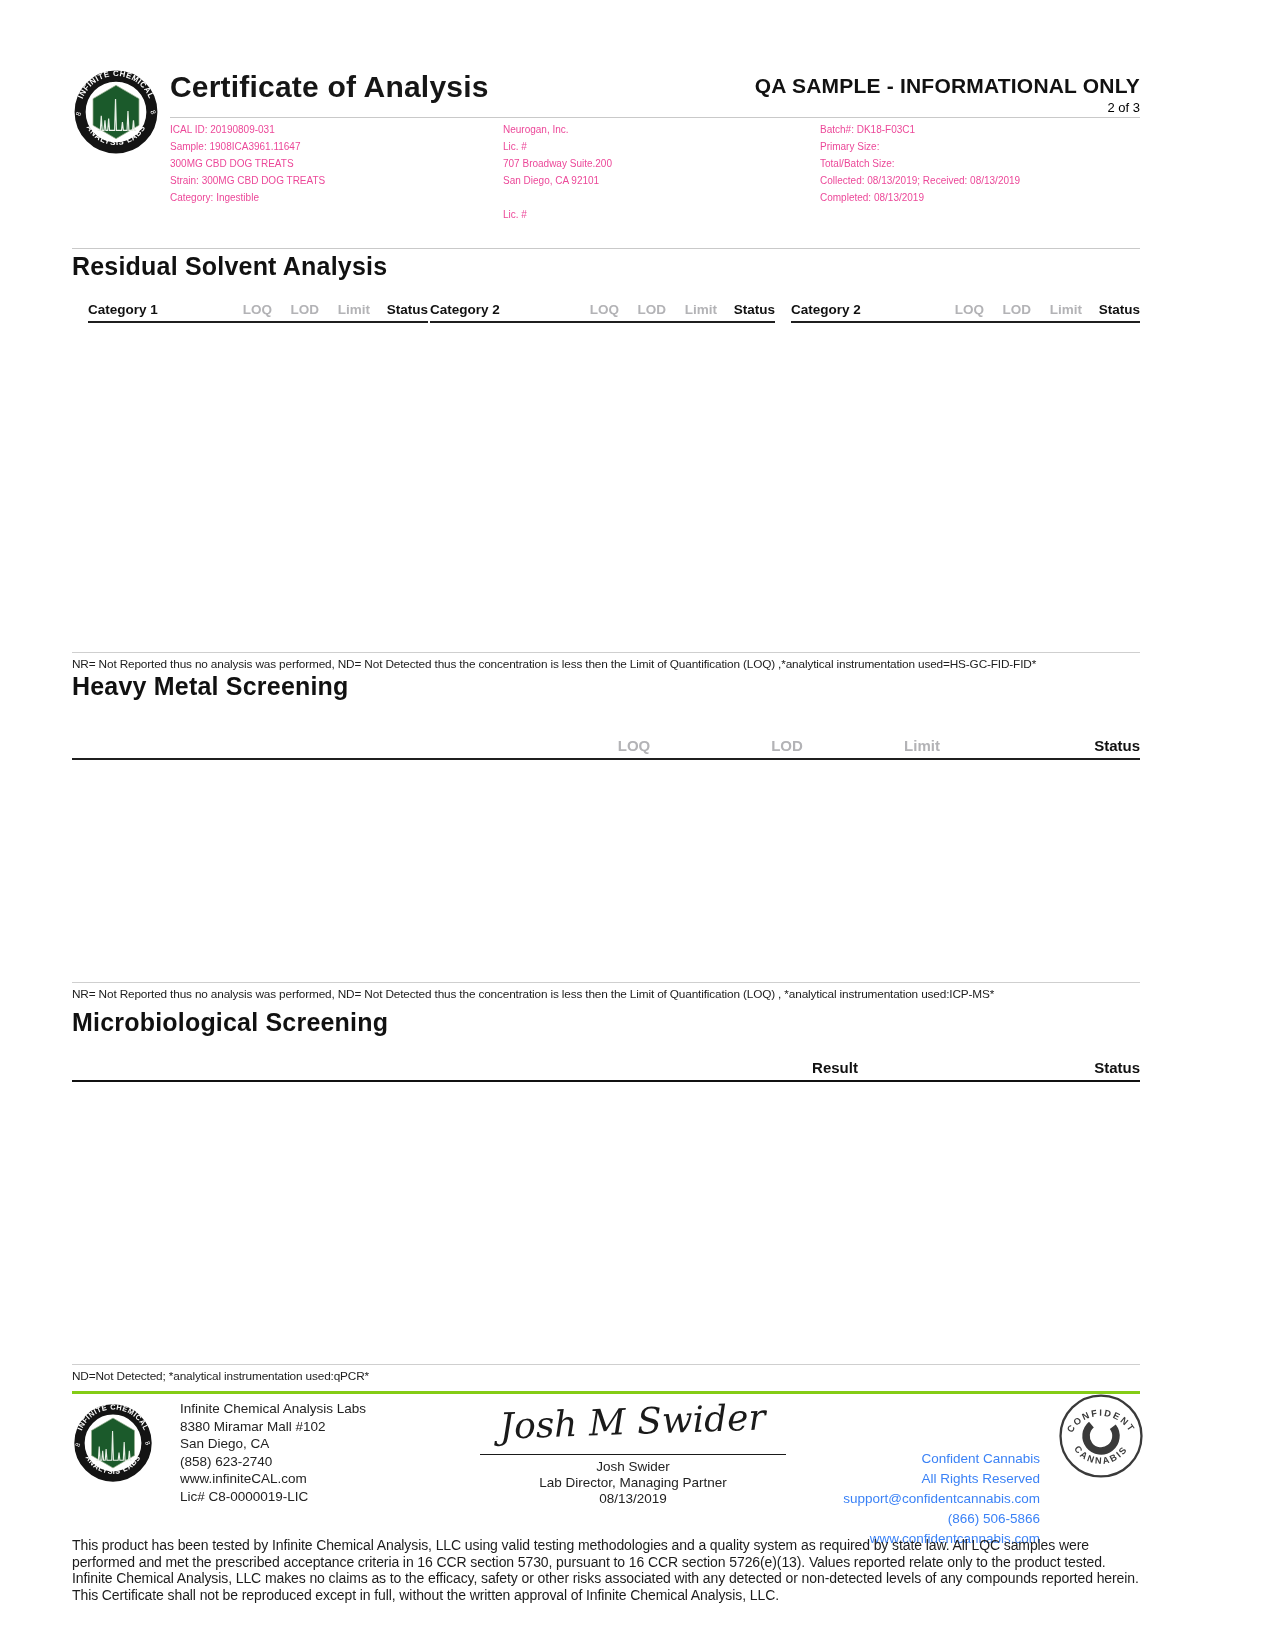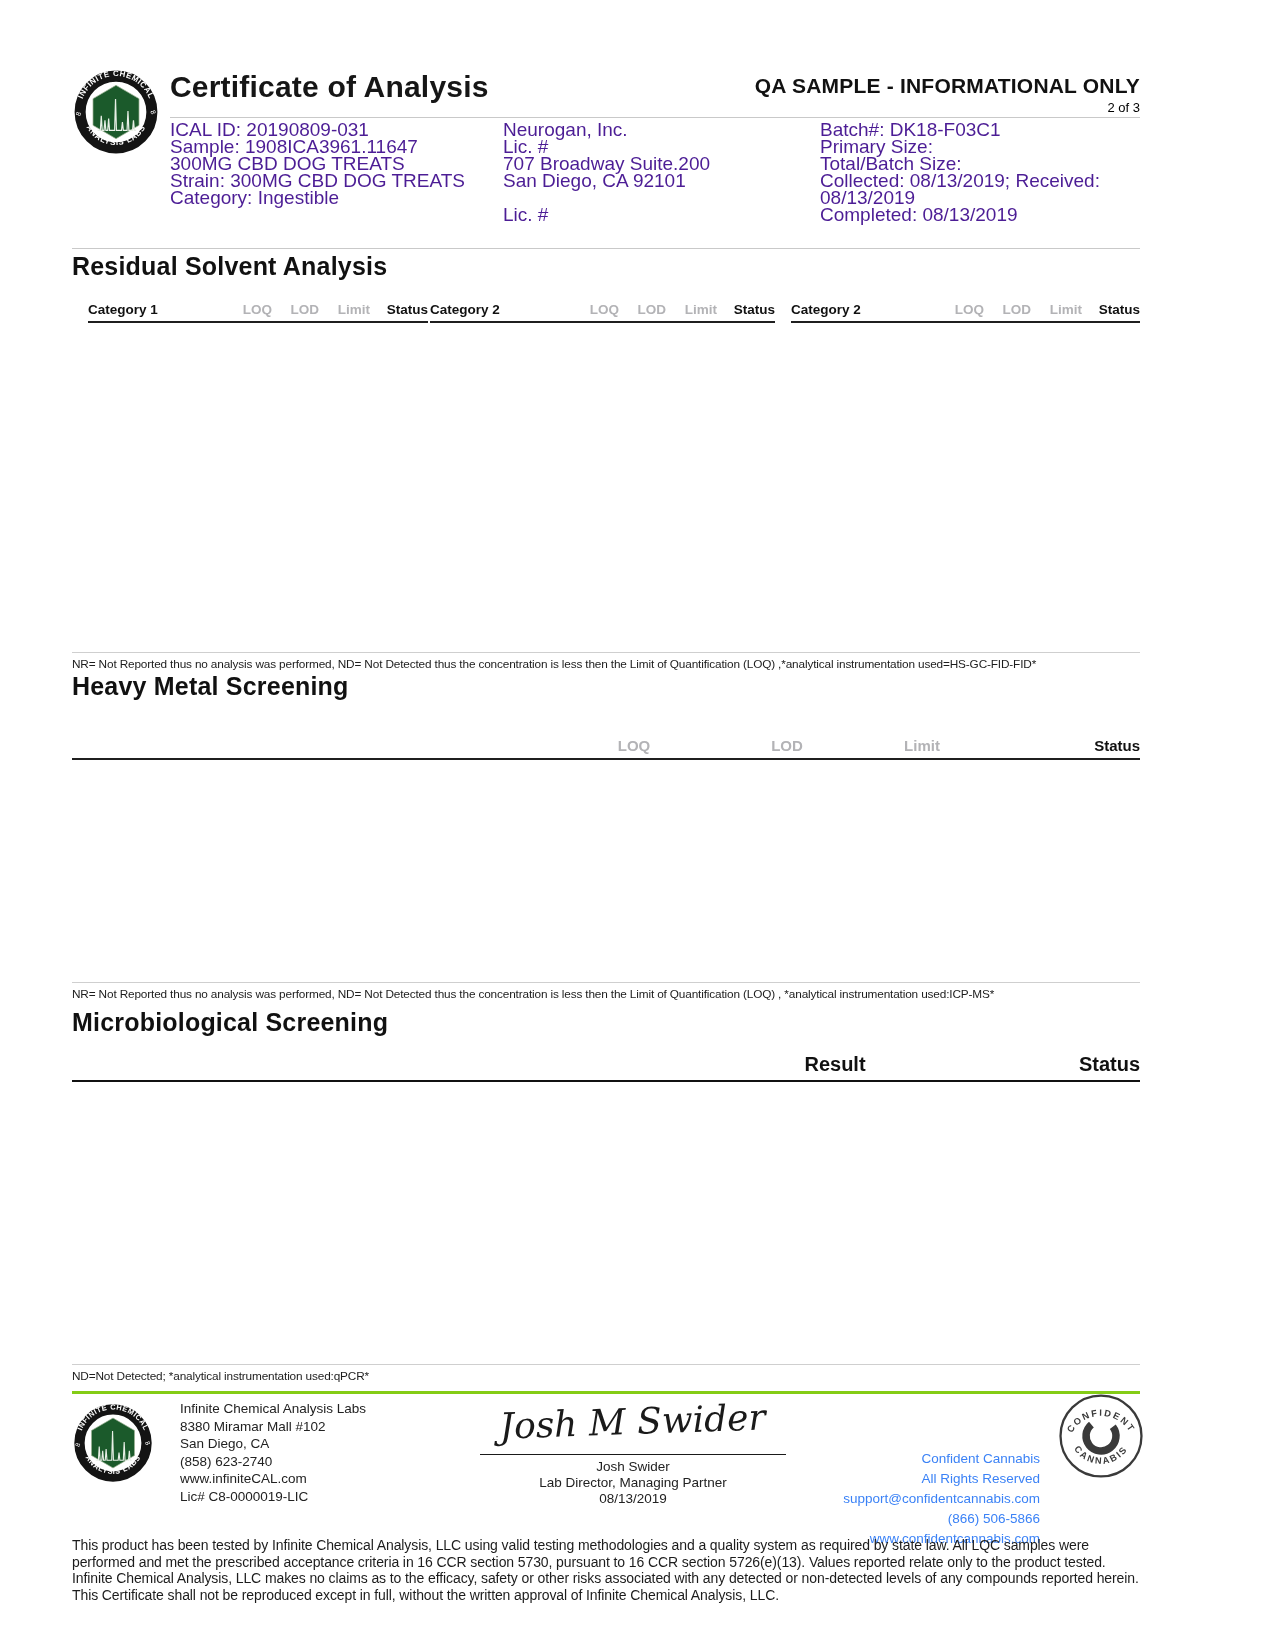--- a/index.html
+++ b/index.html
@@ -7,21 +7,21 @@
   body { font-family:"Liberation Sans", sans-serif; color:#1a1a1a; }
   .page { position:relative; width:1275px; height:1650px; background:#fff; overflow:hidden; }
 
   
   .logo-main { position:absolute; left:70px; top:64px; width:92px; height:96px; }
   .doc-title { position:absolute; left:170px; top:70px; font-size:30px; font-weight:600; color:#161616; letter-spacing:0.2px; }
   .qa-banner { position:absolute; right:135px; top:74px; font-size:21px; font-weight:700; color:#111; letter-spacing:0.2px; }
   .page-num  { position:absolute; right:135px; top:100px; font-size:13px; color:#000000; }
   .title-rule { position:absolute; left:170px; top:117px; width:970px; height:1px; background:#c9c9c9; }
 
-  .info-col { position:absolute; top:121px; font-size:19px; line-height:17px; color:#4c1d95; }
+  .info-col { position:absolute; top:121px; font-size:10px; line-height:17px; color:#ec4899; }
   .info-col div { min-height:17px; }
   .col-sample { left:170px; width:330px; }
   .col-client { left:503px; width:300px; }
   .col-batch  { left:820px; width:330px; }
 
   .section-rule { position:absolute; left:72px; width:1068px; height:1px; background:#c9c9c9; }
 
   
   .sec-head { position:absolute; left:72px; font-size:25px; font-weight:700; color:#111; letter-spacing:0.2px; }
 
@@ -34,21 +34,21 @@
 
   
   .hm-row { position:absolute; left:72px; top:736px; width:1068px; height:24px; border-bottom:2px solid #1f1f1f; font-size:15px; }
   .hm-row span { position:absolute; bottom:4px; }
   .hm-loq   { left:562px; transform:translateX(-50%); font-weight:700; color:#b3b3b6; }
   .hm-lod   { left:715px; transform:translateX(-50%); font-weight:700; color:#b3b3b6; }
   .hm-limit { left:850px; transform:translateX(-50%); font-weight:700; color:#b3b3b6; }
   .hm-status{ right:0; font-weight:700; color:#111; }
 
   
-  .mb-row { position:absolute; left:72px; top:1058px; width:1068px; height:24px; border-bottom:2.5px solid #111; font-size:20px; }
+  .mb-row { position:absolute; left:72px; top:1058px; width:1068px; height:24px; border-bottom:2.5px solid #111; font-size:15px; }
   .mb-row span { position:absolute; bottom:4px; }
   .mb-result { left:763px; transform:translateX(-50%); font-weight:700; color:#111; }
   .mb-status { right:0; font-weight:700; color:#111; }
 
   
   .footnote { position:absolute; left:72px; width:1068px; border-top:1px solid #cfcfcf; padding-top:4px; font-size:11.8px; letter-spacing:-0.15px; color:#1c1c1c; white-space:nowrap; }
   .fn-1 { top:652px; }
   .fn-2 { top:982px; }
   .fn-3 { top:1364px; border-bottom:3px solid #84cc16; padding-bottom:8px; }
 

